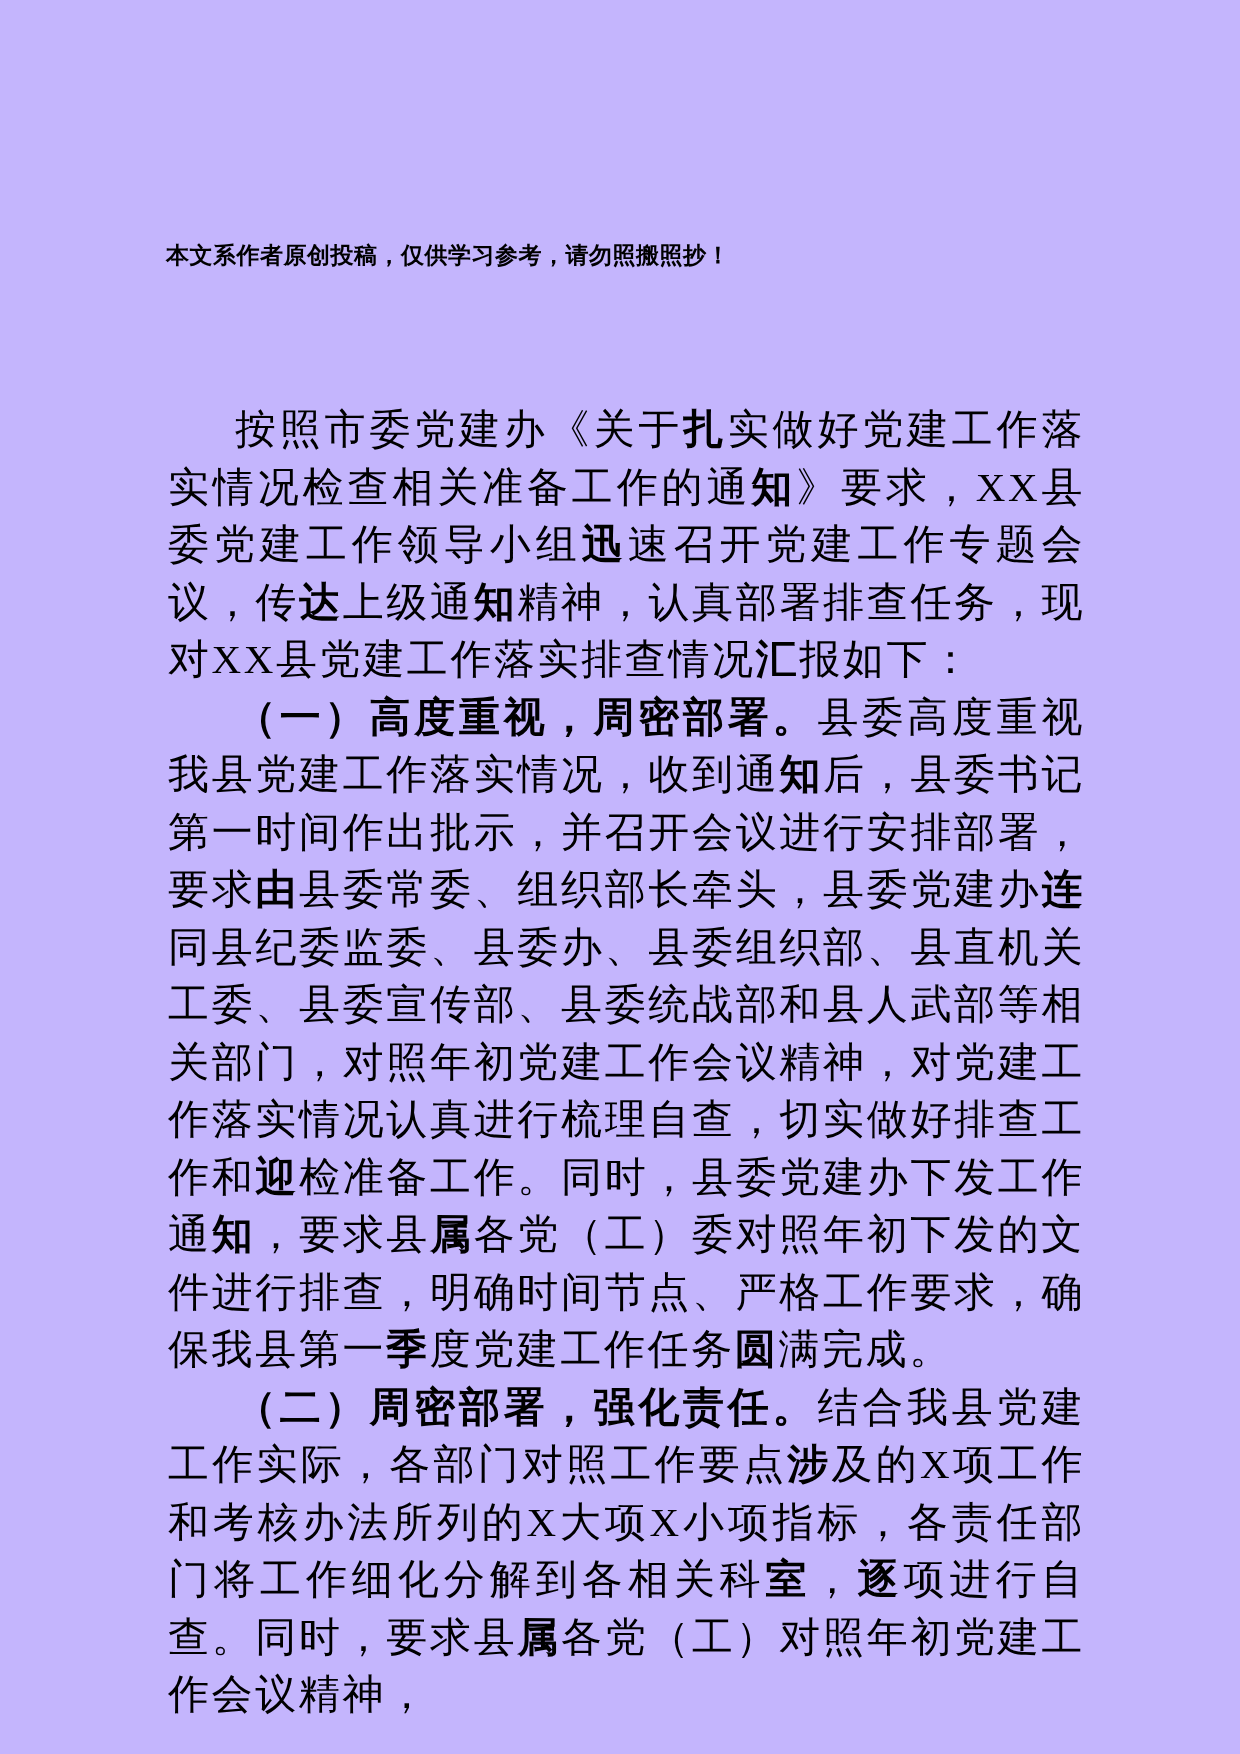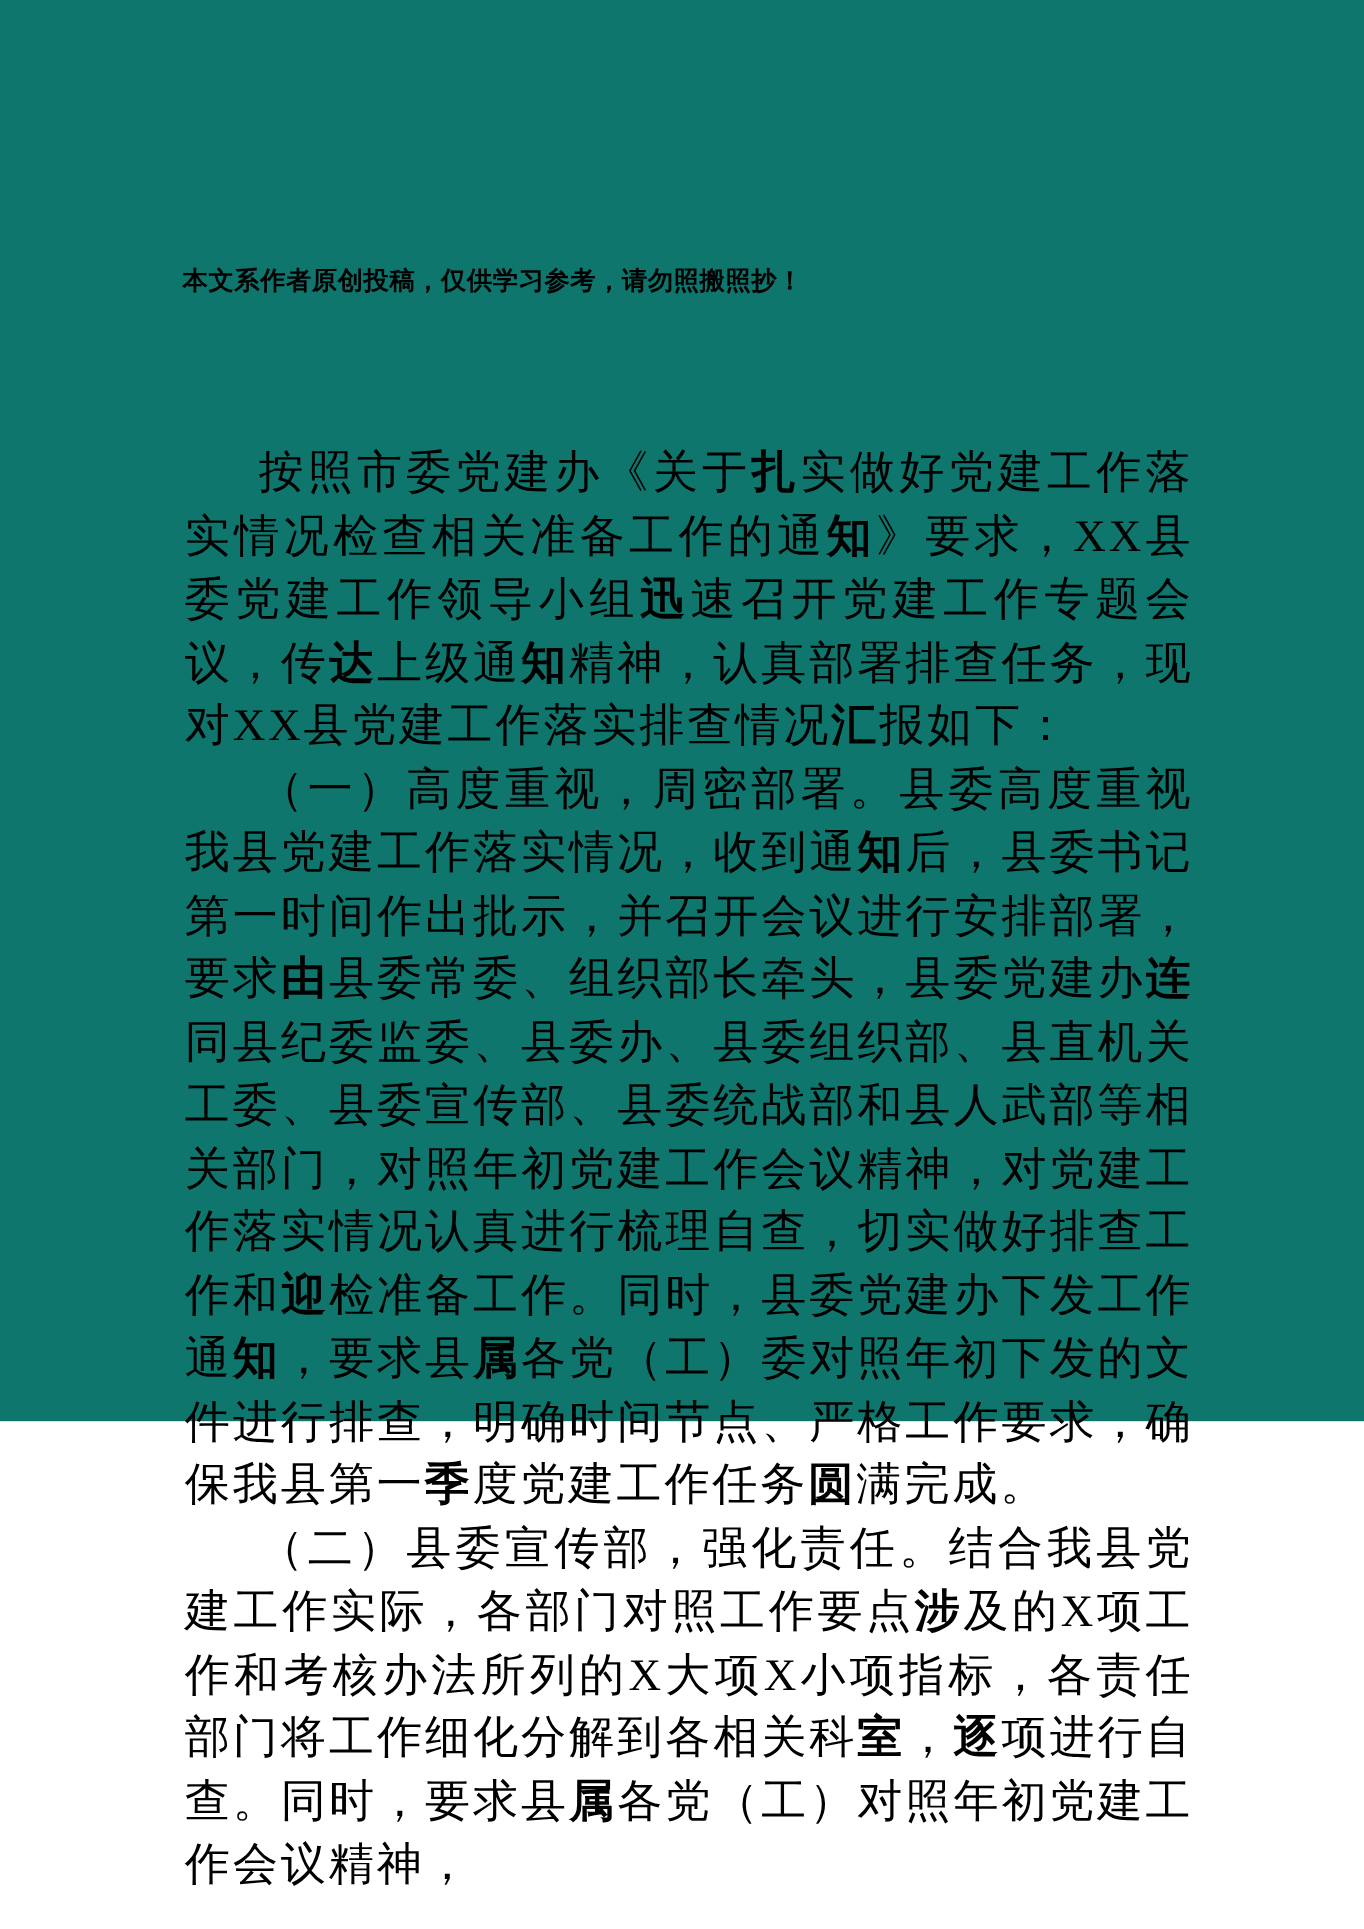--- a/index.html
+++ b/index.html
@@ -1,21 +1,21 @@
 <!DOCTYPE html>
 <html><head>
 <meta charset="utf-8">
 <style>
   html,body{margin:0;padding:0;}
   body{
     width:1240px;height:1754px;background:#ffffff;color:#000000;
     font-family:"Liberation Serif","DejaVu Serif",serif;
     overflow:hidden;position:relative;
   }
-  .page{position:absolute;left:0;top:0;width:1240px;height:1292px;background:#0f766e;}
+  .page{position:absolute;left:0;top:0;width:1240px;height:1754px;background:#c4b5fd;}
   .disclaimer{
     position:absolute;left:166px;top:242px;
     font-family:"Liberation Sans","DejaVu Sans",sans-serif;
     font-weight:bold;font-size:23px;line-height:27px;letter-spacing:0.5px;
     white-space:nowrap;
   }
   .doc-title{
     position:absolute;left:0;top:274px;width:1240px;margin:0;
     text-align:center;
     font-family:"Liberation Sans","DejaVu Sans",sans-serif;
@@ -26,30 +26,30 @@
     font-size:41px;line-height:57.5px;letter-spacing:2.6px;
     text-align:justify;text-align-last:left;
   }
   .para{margin:0;text-indent:67px;}
   .para.heading{
     font-family:"Liberation Sans","DejaVu Sans",sans-serif;
     font-weight:bold;
   }
   .lead{
     font-family:"Liberation Sans","DejaVu Sans",sans-serif;
-    font-weight:400;
+    font-weight:700;
   }
   .alt{
     font-family:"Liberation Sans","DejaVu Sans",sans-serif;
     font-weight:bold;
   }
 </style>
 </head>
 <body>
 
 <div class="page">
   <div class="disclaimer">本文系作者原创投稿，仅供学习参考，请勿照搬照抄！</div>
   <div class="content">
       <div class="para body"><span class="">按照市委党建办《关于</span><span class="alt">扎</span><span class="">实做好党建工作落实情况检查相关准备工作的通</span><span class="alt">知</span><span class="">》要求，XX县委党建工作领导小组</span><span class="alt">迅</span><span class="">速召开党建工作专题会议，传</span><span class="alt">达</span><span class="">上级通</span><span class="alt">知</span><span class="">精神，认真部署排查任务，现对XX县党建工作落实排查情况</span><span class="alt">汇</span><span class="">报如下：</span></div>
       <div class="para body"><span class="lead ">（一）高度重视，周密部署。</span><span class="">县委高度重视我县党建工作落实情况，收到通</span><span class="alt">知</span><span class="">后，县委书记第一时间作出批示，并召开会议进行安排部署，要求</span><span class="alt">由</span><span class="">县委常委、组织部长牵头，县委党建办</span><span class="alt">连</span><span class="">同县纪委监委、县委办、县委组织部、县直机关工委、县委宣传部、县委统战部和县人武部等相关部门，对照年初党建工作会议精神，对党建工作落实情况认真进行梳理自查，切实做好排查工作和</span><span class="alt">迎</span><span class="">检准备工作。同时，县委党建办下发工作通</span><span class="alt">知</span><span class="">，要求县</span><span class="alt">属</span><span class="">各党（工）委对照年初下发的文件进行排查，明确时间节点、严格工作要求，确保我县第一</span><span class="alt">季</span><span class="">度党建工作任务</span><span class="alt">圆</span><span class="">满完成。</span></div>
-      <div class="para body"><span class="lead ">（二）县委宣传部，强化责任。</span><span class="">结合我县党建工作实际，各部门对照工作要点</span><span class="alt">涉</span><span class="">及的X项工作和考核办法所列的X大项X小项指标，各责任部门将工作细化分解到各相关科</span><span class="alt">室</span><span class="">，</span><span class="alt">逐</span><span class="">项进行自查。同时，要求县</span><span class="alt">属</span><span class="">各党（工）对照年初党建工作会议精神，</span></div>
+      <div class="para body"><span class="lead ">（二）周密部署，强化责任。</span><span class="">结合我县党建工作实际，各部门对照工作要点</span><span class="alt">涉</span><span class="">及的X项工作和考核办法所列的X大项X小项指标，各责任部门将工作细化分解到各相关科</span><span class="alt">室</span><span class="">，</span><span class="alt">逐</span><span class="">项进行自查。同时，要求县</span><span class="alt">属</span><span class="">各党（工）对照年初党建工作会议精神，</span></div>
     </div>
 </div>
 
 </body></html>

